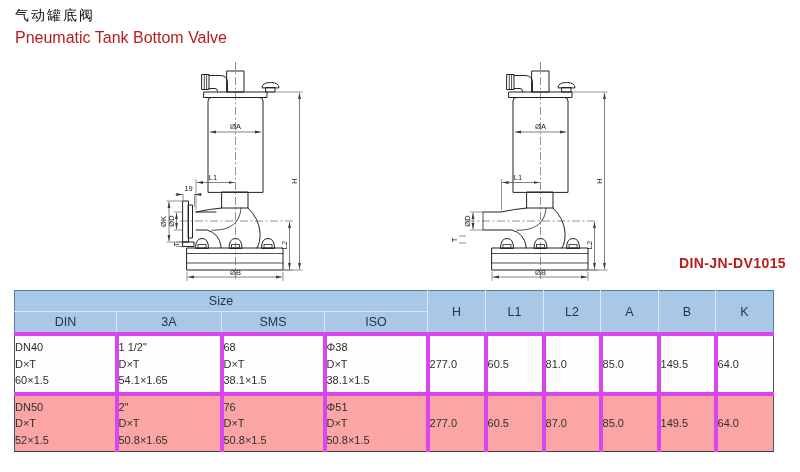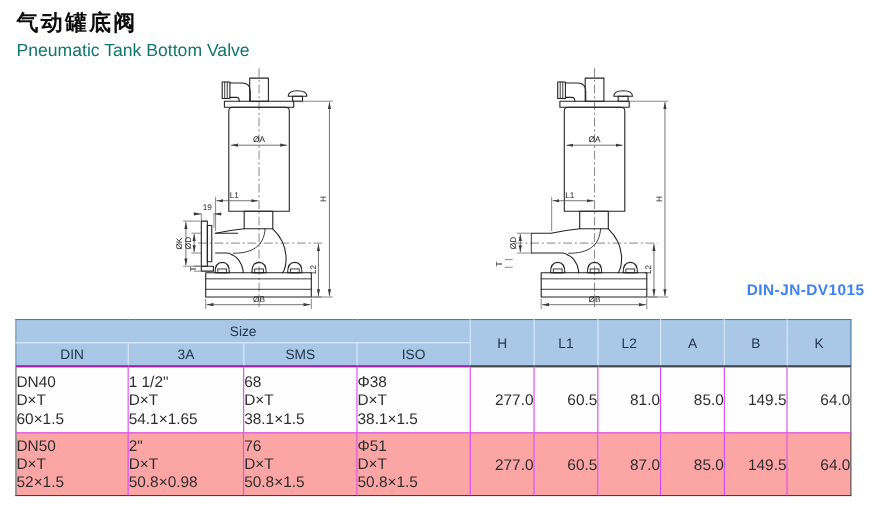--- a/index.html
+++ b/index.html
@@ -1,23 +1,23 @@
 <!DOCTYPE html>
 <html><head>
 <meta charset="utf-8">
 <style>
   html,body{margin:0;padding:0}
   body{
     width:800px;height:472px;background:#ffffff;position:relative;overflow:hidden;
     font-family:"Liberation Sans",sans-serif;color:#111;
   }
   .titles{position:absolute;left:15px;top:7px}
-  .title-zh{font-size:20px;font-weight:bold;letter-spacing:2px;color:#0d0d0d}
-  .title-en{font-size:16px;margin-top:4px;color:#0f766e}
-  .model-code{position:absolute;top:255px;right:14px;font-size:14px;font-weight:bold;letter-spacing:.4px;color:#3b82f6}
+  .title-zh{font-size:14px;font-weight:normal;letter-spacing:2px;color:#0d0d0d}
+  .title-en{font-size:16px;margin-top:4px;color:#b91c1c}
+  .model-code{position:absolute;top:255px;right:14px;font-size:14px;font-weight:bold;letter-spacing:.4px;color:#b91c1c}
 
   svg.draw{position:absolute;left:0;top:55px}
   .ln{fill:none;stroke:#232323;stroke-width:1;stroke-linecap:round;stroke-linejoin:round}
   .ln2{fill:none;stroke:#232323;stroke-width:.8;stroke-linecap:round}
   .cl{stroke:#4a4a4a;stroke-width:.6;stroke-dasharray:8 2.5 2 2.5;fill:none}
   .ext{stroke:#4a4a4a;stroke-width:.6}
   .dim{stroke:#4a4a4a;stroke-width:.7;fill:none}
   .arr2{marker-start:url(#arw);marker-end:url(#arw)}
   .arrE{marker-end:url(#arw)}
   .dl{font-family:"Liberation Sans",sans-serif;font-size:7.5px;fill:#1d1d1d}
@@ -27,34 +27,34 @@
     border-collapse:collapse;table-layout:fixed;
   }
   table.spec th,table.spec td{padding:0;margin:0}
   thead th{
     background:#a9c7e7;color:#22364e;font-weight:normal;font-size:12.5px;
     border:1px solid #d8e7f5;height:20px;
   }
   thead tr:first-child th{border-top:1.5px solid #4f7ca9}
   thead th:first-child{border-left:1.5px solid #4f7ca9}
   thead th:last-child{border-right:1.5px solid #4f7ca9}
-  thead tr.sub th{border-bottom:2px solid #a21caf}
+  thead tr.sub th{border-bottom:2px solid #a16207}
   thead th.vspan{border-bottom:2px solid #43474c}
   tbody td{
-    background:#fefefe;font-size:14px;color:#2e2e2e;
-    border:1px solid #d946ef;
+    background:#fefefe;font-size:11px;color:#2e2e2e;
+    border:4px solid #d946ef;
   }
   tbody td:first-child{border-left:1.5px solid #555}
   tbody td:last-child{border-right:1.5px solid #555}
   tbody tr:last-child td{border-bottom:1.5px solid #3f3f3f}
   tbody tr.alt td{background:#fca5a5}
   tbody tr{height:60px}
   tbody tr.alt{height:57px}
   td.size-cell{text-align:left;vertical-align:middle;padding:4px 4px 4px 22px;line-height:16.5px}
-  td.dim-cell{text-align:right;vertical-align:middle}
+  td.dim-cell{text-align:left;vertical-align:middle}
 </style>
 </head>
 <body>
 
 <div class="titles">
   <div class="title-zh">气动罐底阀</div>
   <div class="title-en">Pneumatic Tank Bottom Valve</div>
 </div>
 
 <div class="model-code">DIN-JN-DV1015</div>
@@ -312,21 +312,21 @@
     </tr>
     <tr class="alt">
       <td class="size-cell">
         <div>DN50</div>
         <div>D×T</div>
         <div>52×1.5</div>
       </td>
       <td class="size-cell">
         <div>2"</div>
         <div>D×T</div>
-        <div>50.8×0.98</div>
+        <div>50.8×1.65</div>
       </td>
       <td class="size-cell">
         <div>76</div>
         <div>D×T</div>
         <div>50.8×1.5</div>
       </td>
       <td class="size-cell">
         <div>Φ51</div>
         <div>D×T</div>
         <div>50.8×1.5</div>

